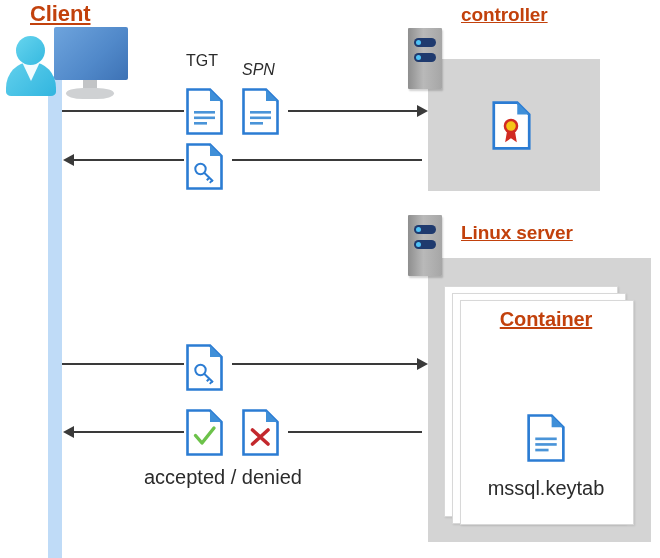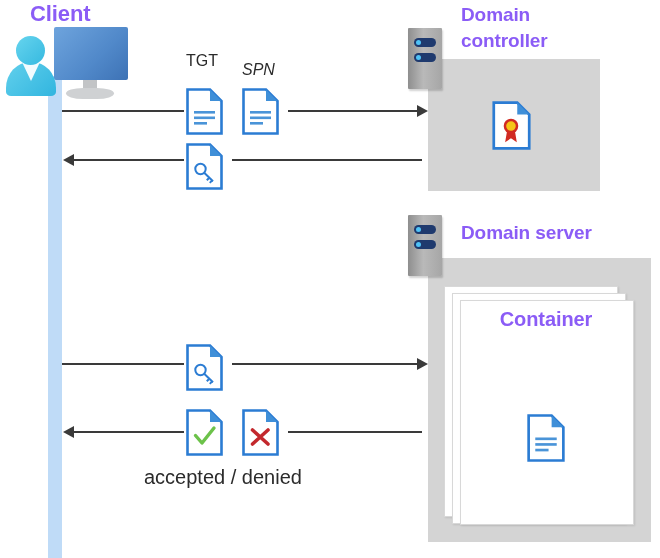--- a/index.html
+++ b/index.html
@@ -16,22 +16,23 @@
     width: 660px;
     height: 558px;
     background: #ffffff;
     overflow: hidden;
   }
   .abs { position: absolute; }
 
   
   .title-bold {
     font-weight: bold;
-    color: #8b5cf6;
+    color: #c2410c;
     letter-spacing: -0.1px;
+    text-decoration: underline;
   }
   #client-title {
     left: 30px; top: 1px;
     font-size: 22px;
   }
   #dc-title {
     left: 461px; top: 2px;
     font-size: 19px;
     line-height: 26px;
     width: 190px;
@@ -197,58 +198,58 @@
     <div class="abs" id="client-collar"></div>
     <div class="abs" id="client-head"></div>
   </div>
   <div class="abs title-bold" id="client-title">Client</div>
 
   <div class="abs rack" id="dc-rack">
     <div class="bay b1"></div>
     <div class="bay b2"></div>
   </div>
   <div class="abs title-bold" id="dc-title">
-    <div>Domain</div>
     <div>controller</div>
   </div>
 
   <div class="abs doc" style="left:492px;top:101px;width:39px;height:49px;">
     <svg viewBox="0 0 37 47">
       <path d="M1.5,1.5 H24 L35.5,13 V45.5 H1.5 Z" fill="#ffffff" stroke="#2b7cd3" stroke-width="2.6"></path>
       <path d="M24,1.5 L35.5,13 H24 Z" fill="#3f8fd8"></path>
       <circle cx="18" cy="24" r="7" fill="#d12a22"></circle>
       <circle cx="18" cy="24" r="4.6" fill="#f5c518"></circle>
       <path d="M14.2,29 L12.4,39.5 L18,35.8 L23.6,39.5 L21.8,29 Z" fill="#d12a22"></path>
     </svg>
   </div>
 
   <div class="abs rack" id="linux-rack">
     <div class="bay b1"></div>
     <div class="bay b2"></div>
   </div>
-  <div class="abs title-bold" id="linux-title">Domain server</div>
+  <div class="abs title-bold" id="linux-title">Linux server</div>
 
   <div class="abs card" id="card-back"></div>
   <div class="abs card" id="card-mid"></div>
   <div class="abs card" id="card-front"></div>
 
   <div class="abs title-bold" id="container-title">
     <span>Container</span>
   </div>
 
 
   <div class="abs doc" style="left:527px;top:414px;width:38px;height:48px;">
     <svg viewBox="0 0 37 47">
       <path d="M1.5,1.5 H24 L35.5,13 V45.5 H1.5 Z" fill="#ffffff" stroke="#2b7cd3" stroke-width="2.6"></path>
       <path d="M24,1.5 L35.5,13 H24 Z" fill="#3f8fd8"></path>
       <rect x="8" y="23" width="21" height="2.6" fill="#4a94d8"></rect>
       <rect x="8" y="28.5" width="21" height="2.6" fill="#4a94d8"></rect>
       <rect x="8" y="34" width="13" height="2.6" fill="#4a94d8"></rect>
     </svg>
   </div>
+  <div class="abs" id="keytab-label">mssql.keytab</div>
 
   <div class="abs tag-label" id="tgt-label">TGT</div>
   <div class="abs tag-label" id="spn-label">SPN</div>
 
   <div class="abs arrow-line" style="left:62px;top:110px;width:122px;"></div>
   <div class="abs arrow-line" style="left:288px;top:110px;width:130px;"></div>
   <div class="abs arrow-head right" style="left:417px;top:105px;"></div>
 
   <div class="abs doc" style="left:186px;top:88px;">
     <svg viewBox="0 0 37 47">

